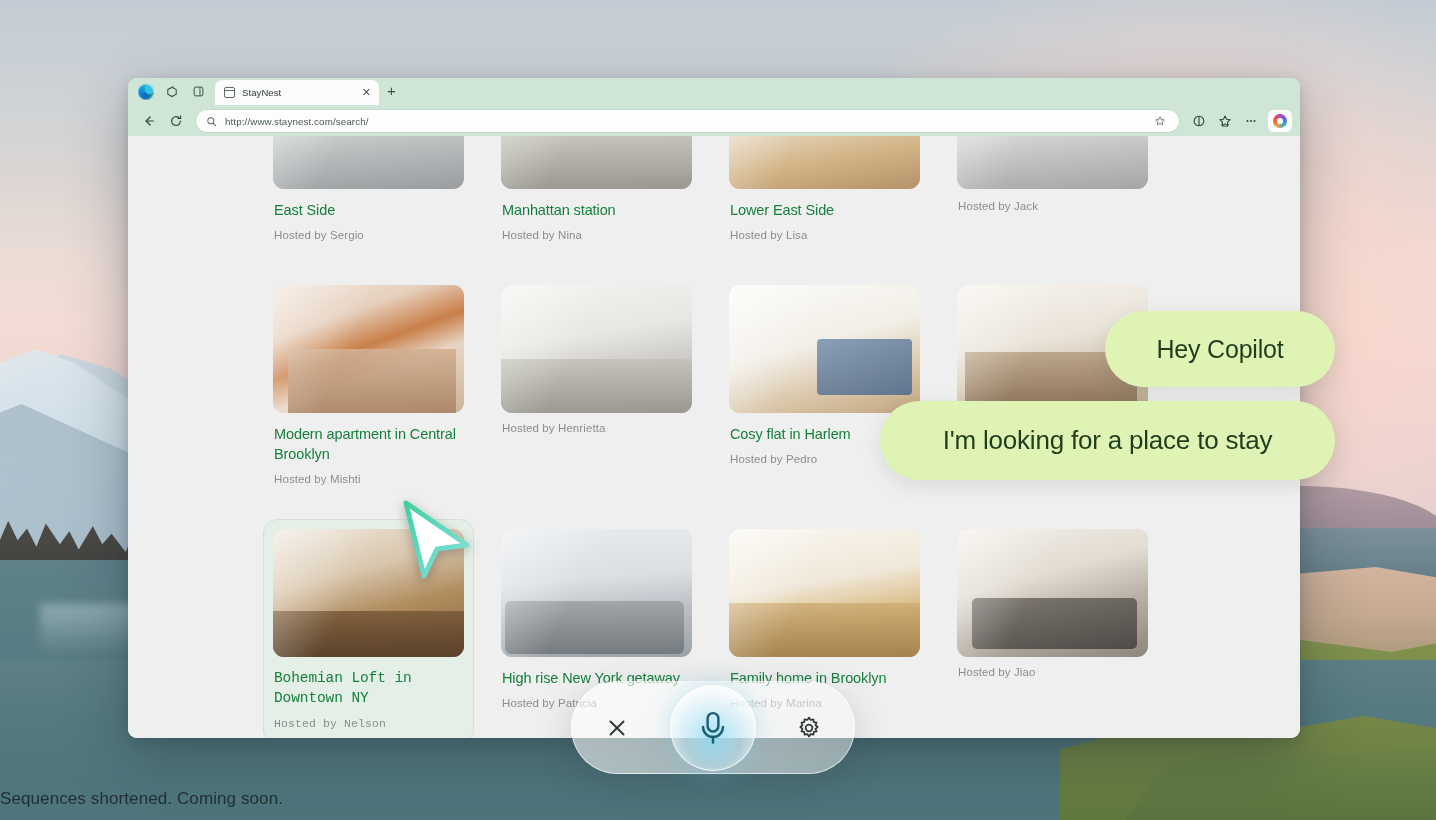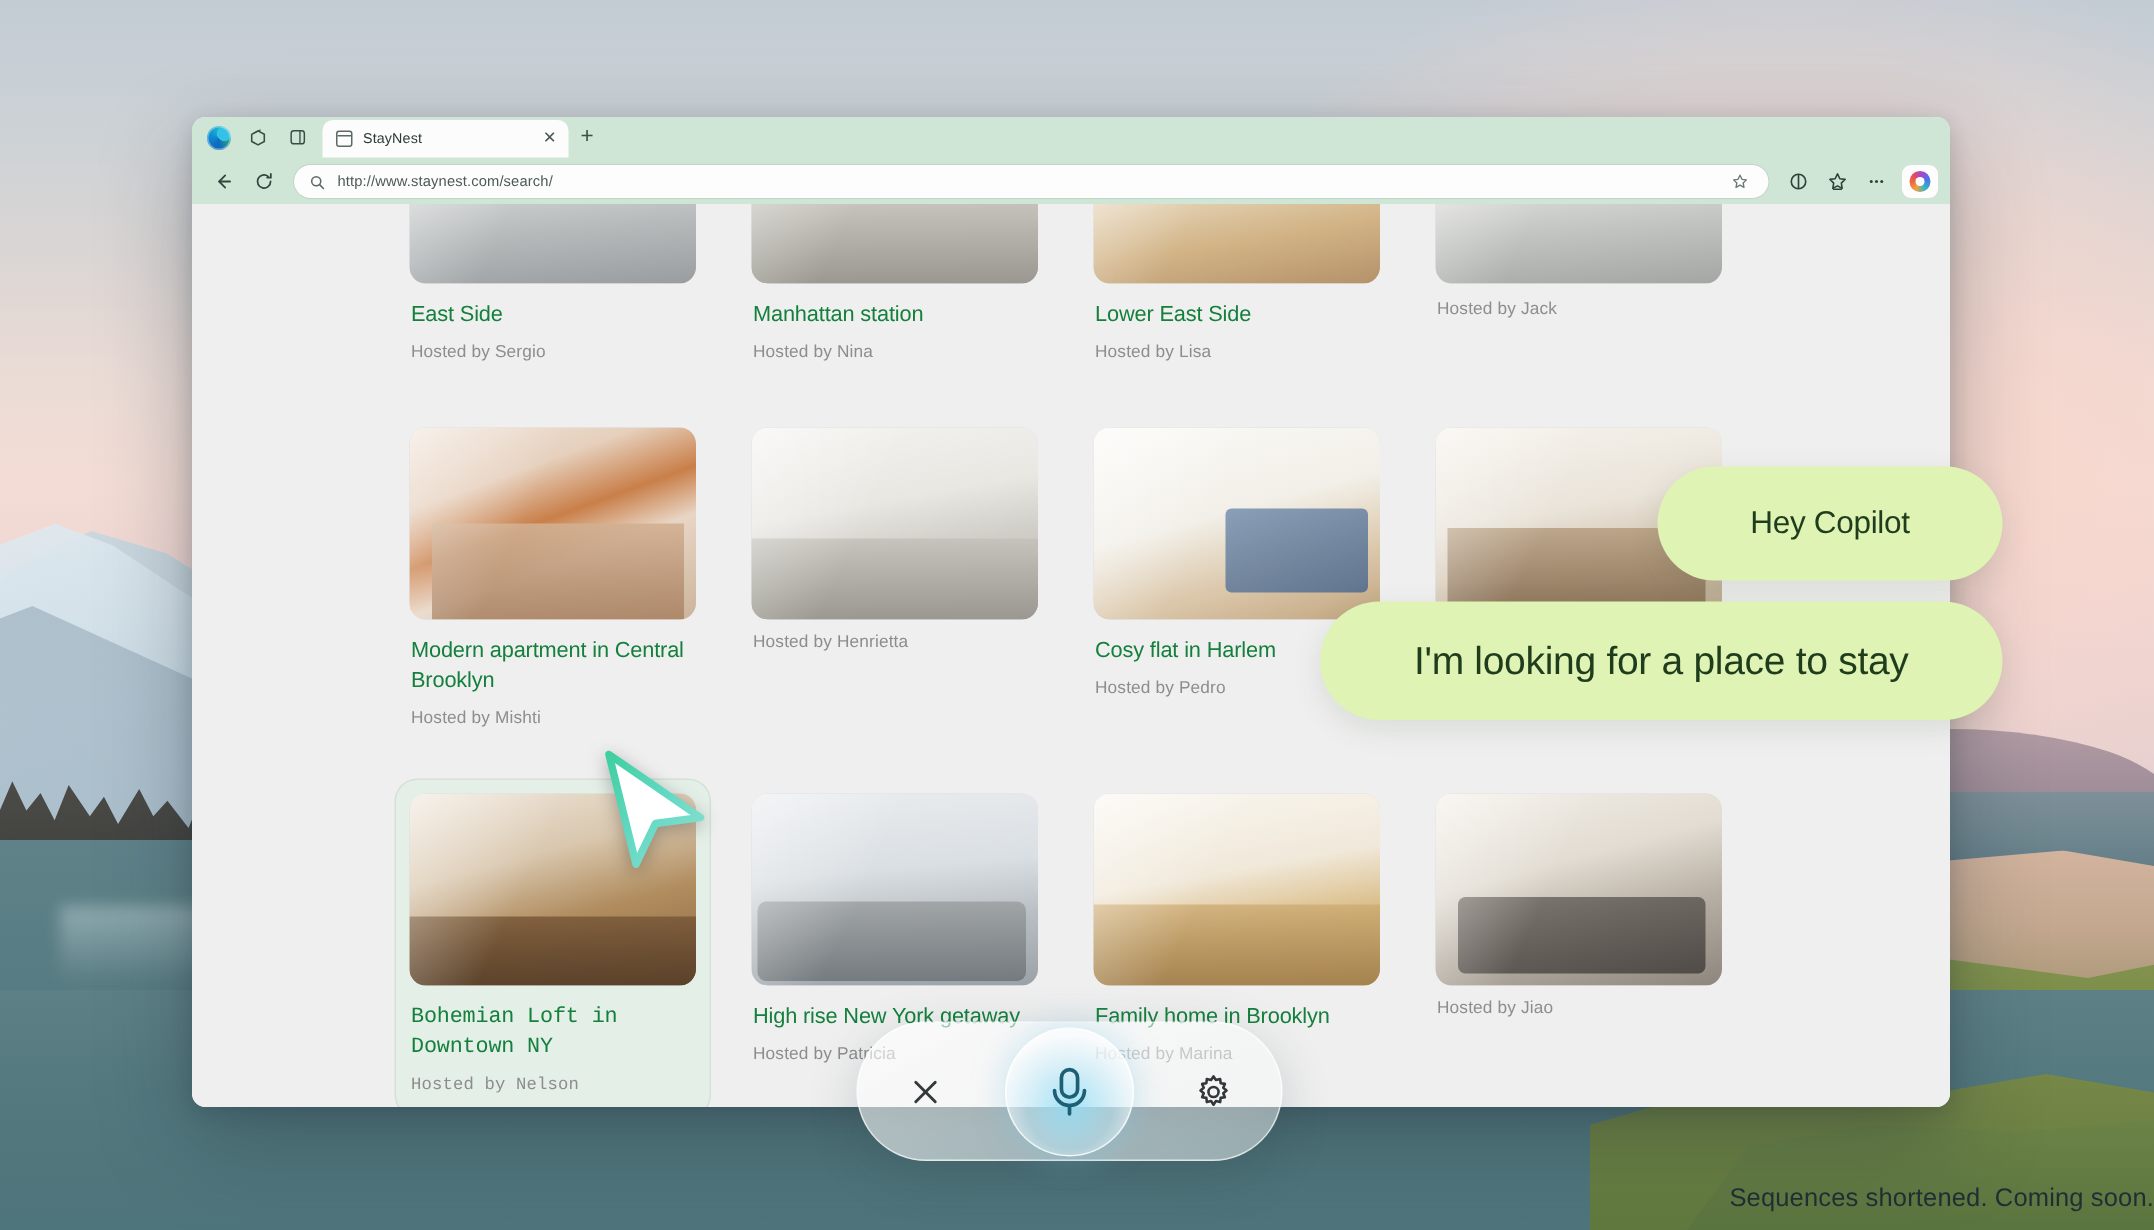--- a/index.html
+++ b/index.html
@@ -326,21 +326,21 @@
     color: #1f3d1c;
     border-radius: 40px;
     display: flex; align-items: center; justify-content: center;
     font-weight: 400;
     letter-spacing: -.2px;
     box-shadow: 0 6px 20px rgba(60,80,50,.12);
   }
   #bubble-1 {
     left: 1105px; top: 311px;
     width: 230px; height: 76px;
-    font-size: 21px;
+    font-size: 25px;
   }
   #bubble-2 {
     left: 880px; top: 401px;
     width: 455px; height: 79px;
     font-size: 26px;
   }
 
   
   #voice-bar {
     position: absolute;
@@ -364,21 +364,21 @@
       radial-gradient(circle at 50% 62%, rgba(150,222,246,.85) 0%, rgba(186,232,248,.5) 42%, rgba(250,252,253,.72) 72%, rgba(252,253,254,.85) 100%);
     border: 1px solid rgba(255,255,255,.75);
     display: flex; align-items: center; justify-content: center;
     box-shadow: 0 0 22px rgba(120,200,230,.40);
   }
 
   
   #caption {
     position: absolute;
     left: 0; top: 789px; width: 1436px;
-    text-align: right;
+    text-align: left;
     font-size: 17px;
     color: #1f2e33;
     letter-spacing: .1px;
   }
 </style>
 </head>
 <body>
 
 <div id="desktop">
 

